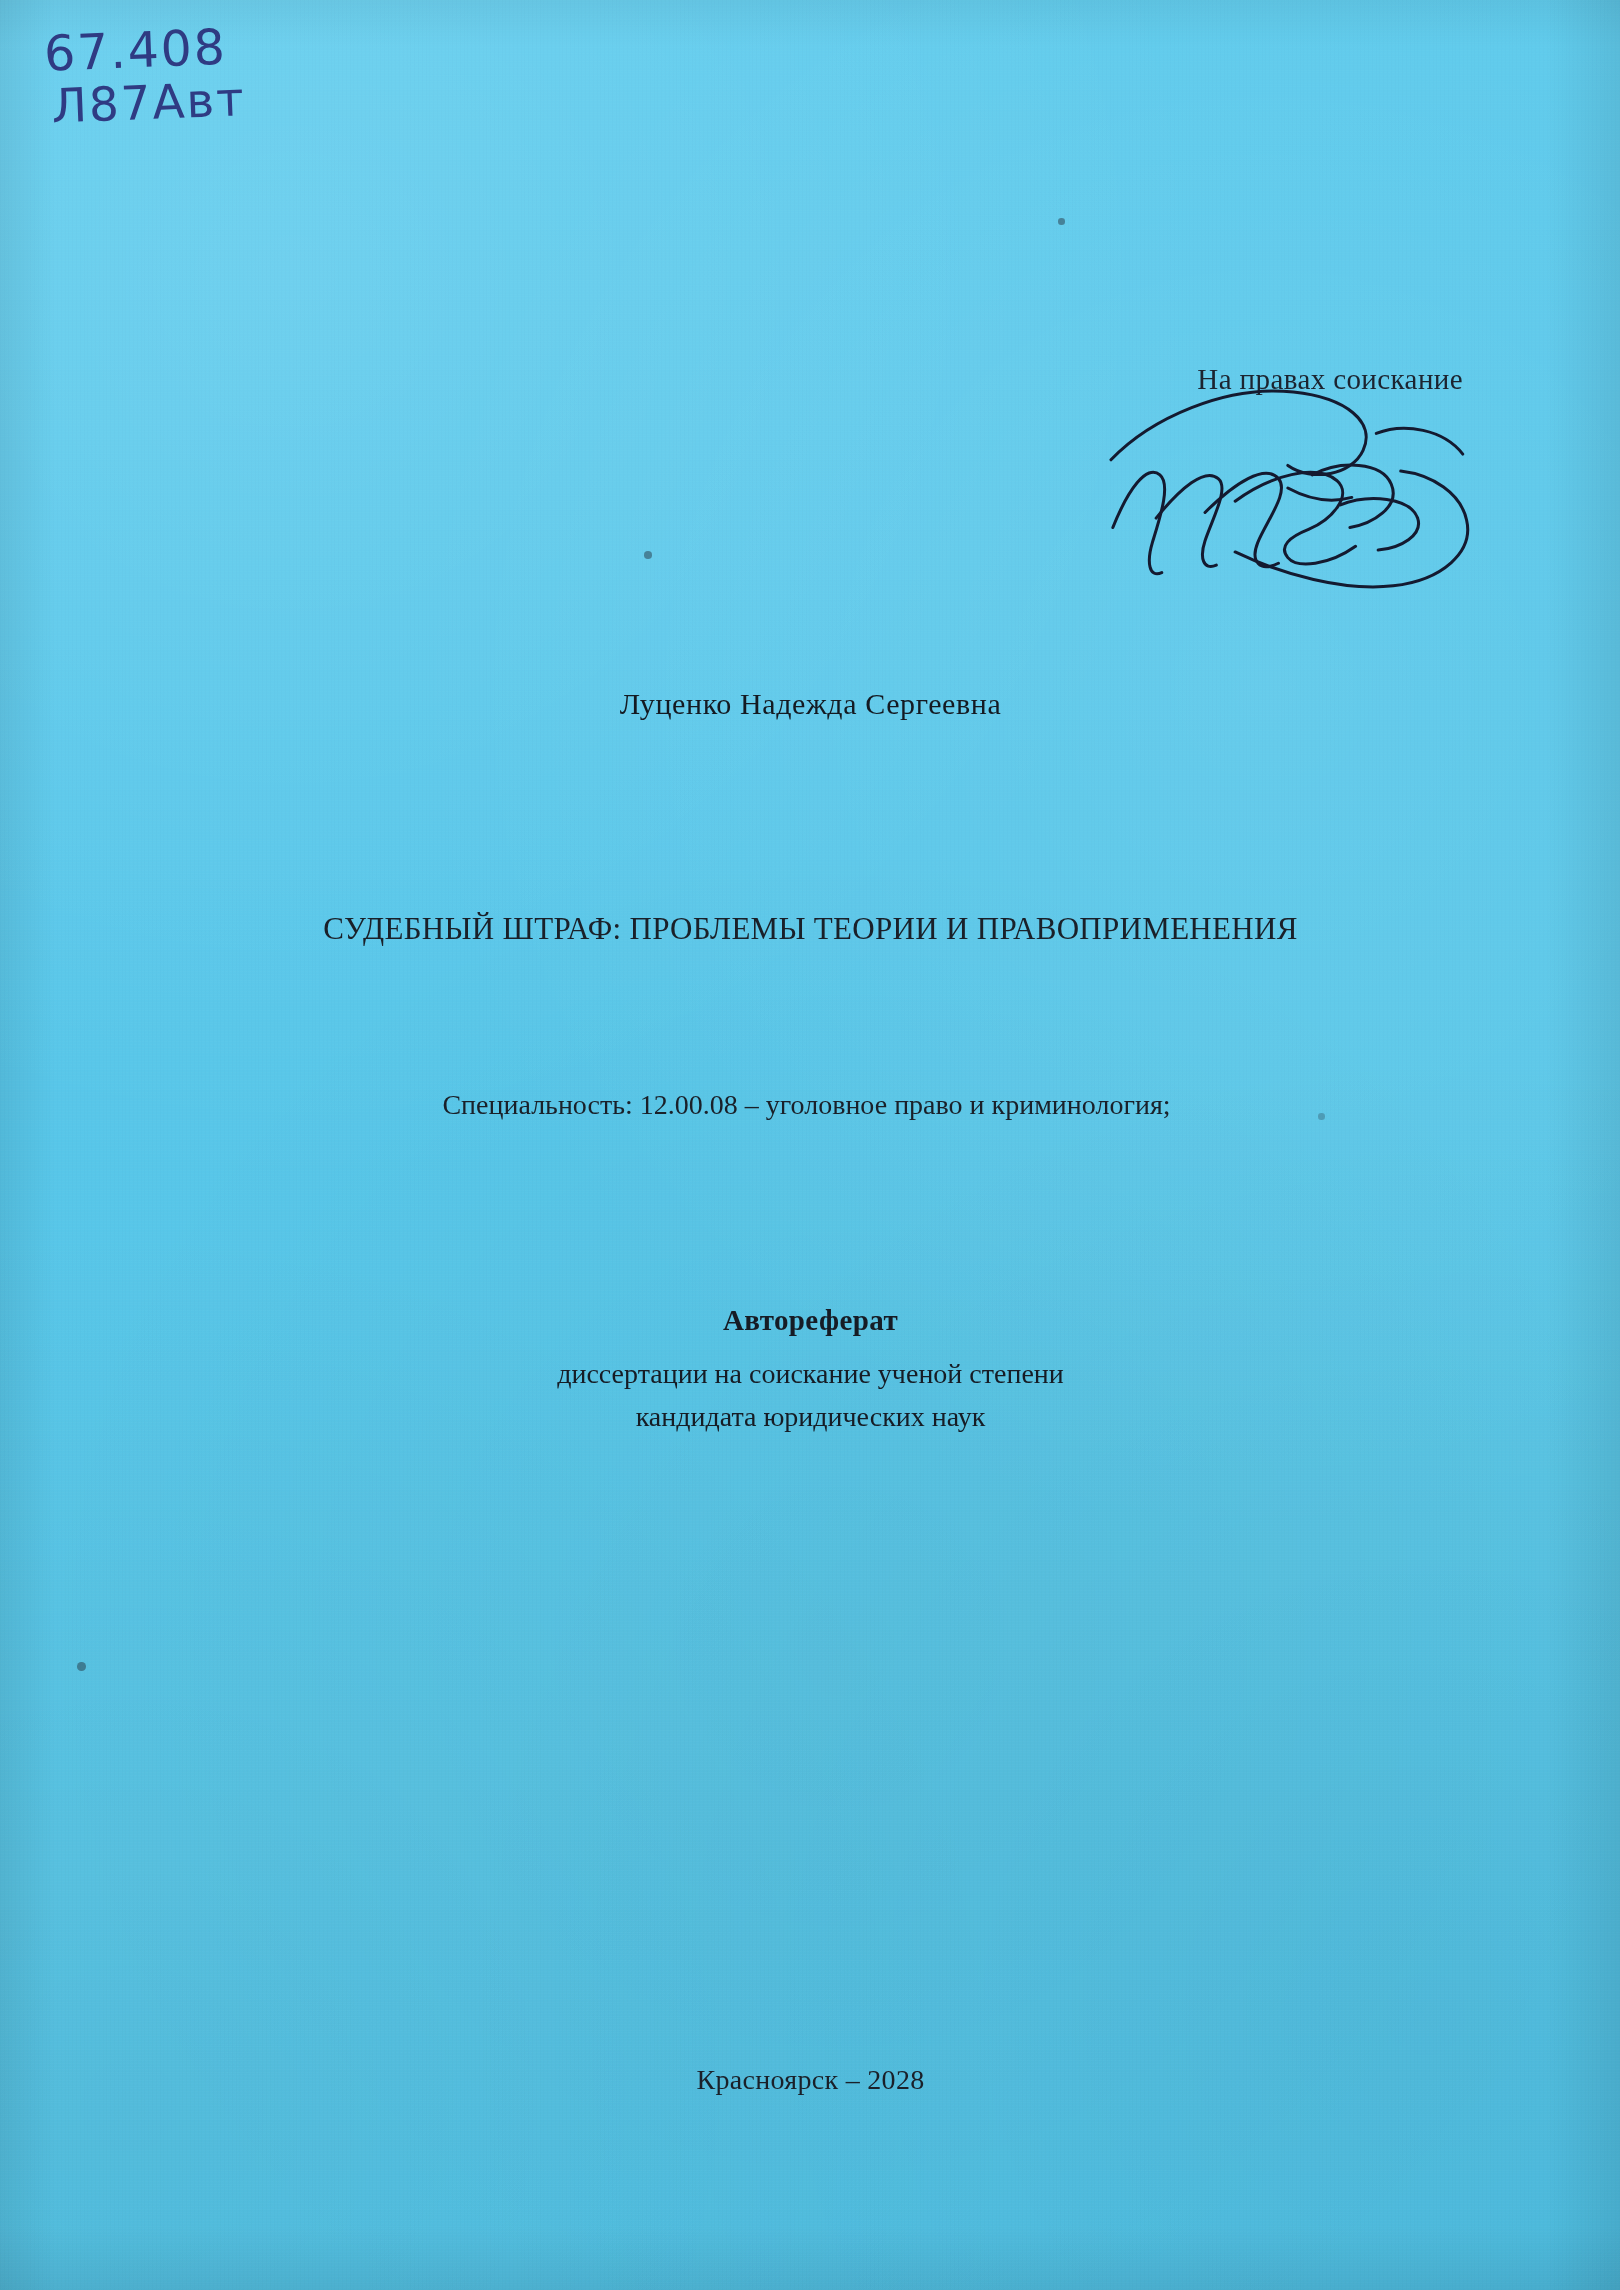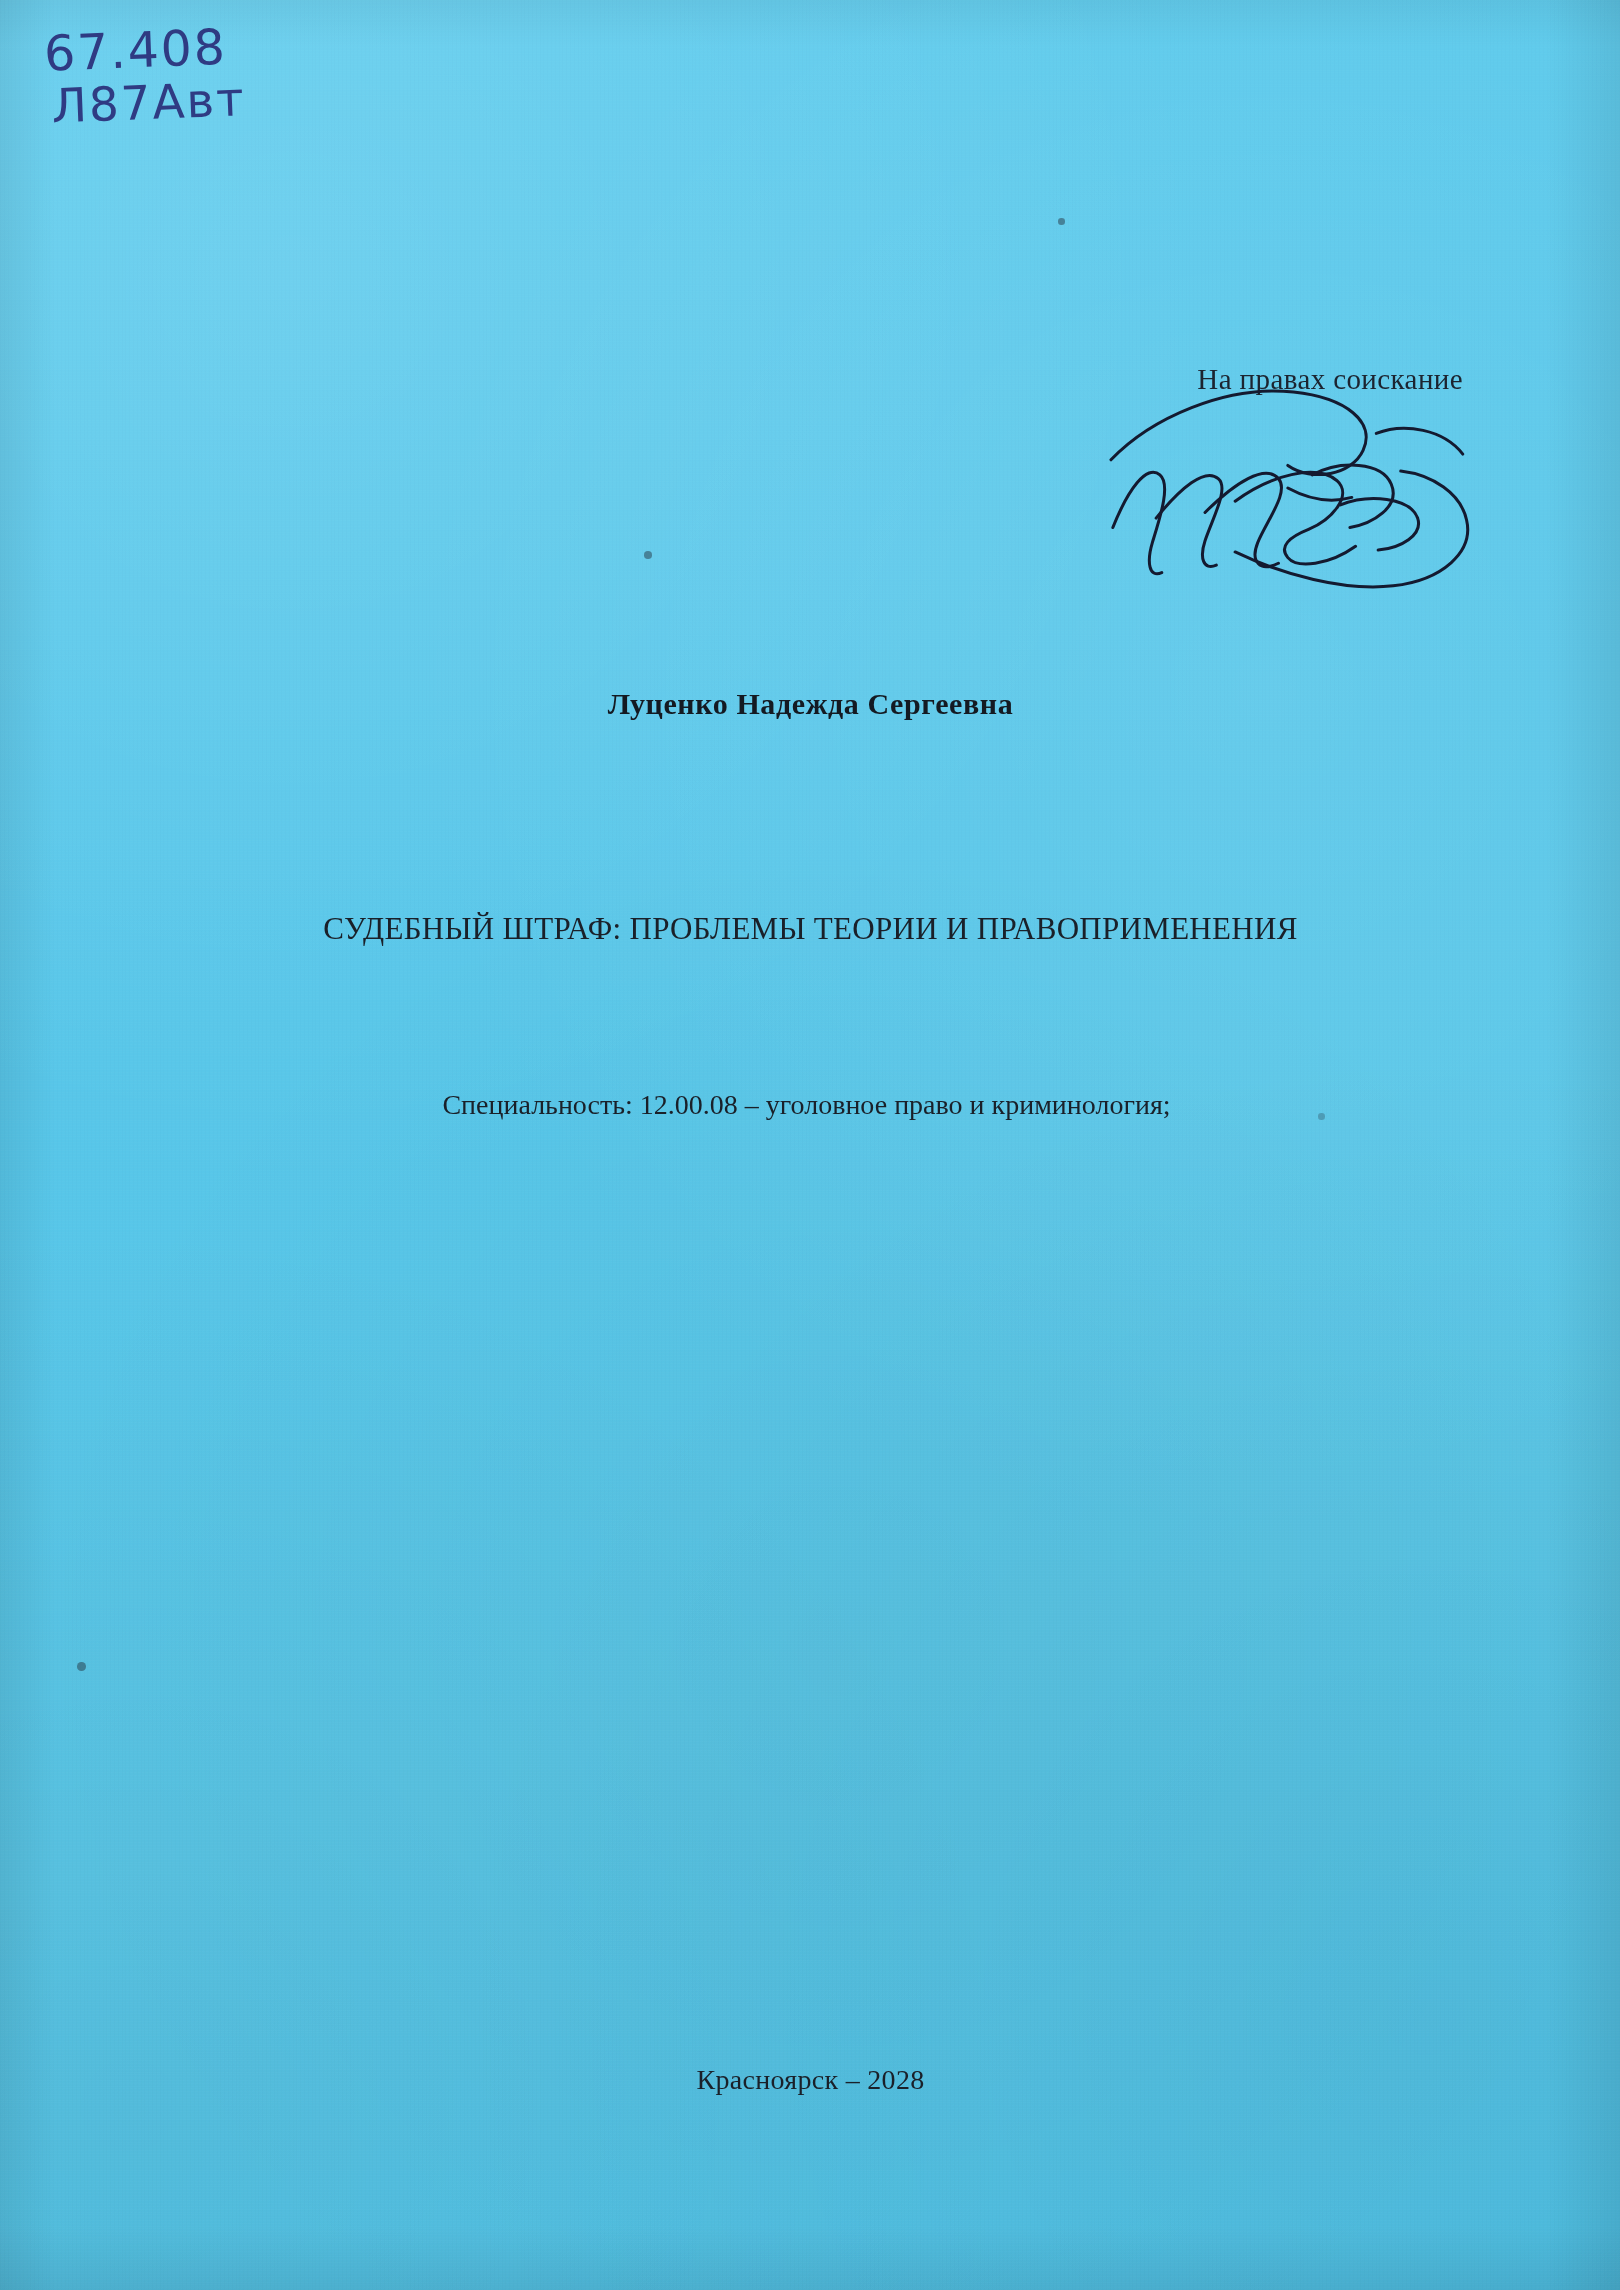--- a/index.html
+++ b/index.html
@@ -86,21 +86,21 @@
     pointer-events: none;
   }
 
   .author {
     position: absolute;
     top: 687px;
     left: 0;
     right: 0;
     text-align: center;
     font-size: 30px;
-    font-weight: bold;
+    font-weight: normal;
     color: #141a22;
     letter-spacing: 0.6px;
   }
 
   .title {
     position: absolute;
     top: 911px;
     left: 0;
     right: 0;
     text-align: center;
@@ -196,16 +196,21 @@
   </svg>
 
   <div class="author">Луценко Надежда Сергеевна</div>
 
   <div class="title">СУДЕБНЫЙ ШТРАФ: ПРОБЛЕМЫ ТЕОРИИ И ПРАВОПРИМЕНЕНИЯ</div>
 
   <div class="speciality">
     <div>Специальность: 12.00.08 – уголовное право и криминология;</div>
   </div>
 
+  <div class="abstract-block">
+    <div class="abstract-title">Автореферат</div>
+    <div class="abstract-line">диссертации на соискание ученой степени</div>
+    <div class="abstract-line">кандидата юридических наук</div>
+  </div>
 
   <div class="city-year">Красноярск – 2028</div>
 </div>
 
 
 </body></html>

